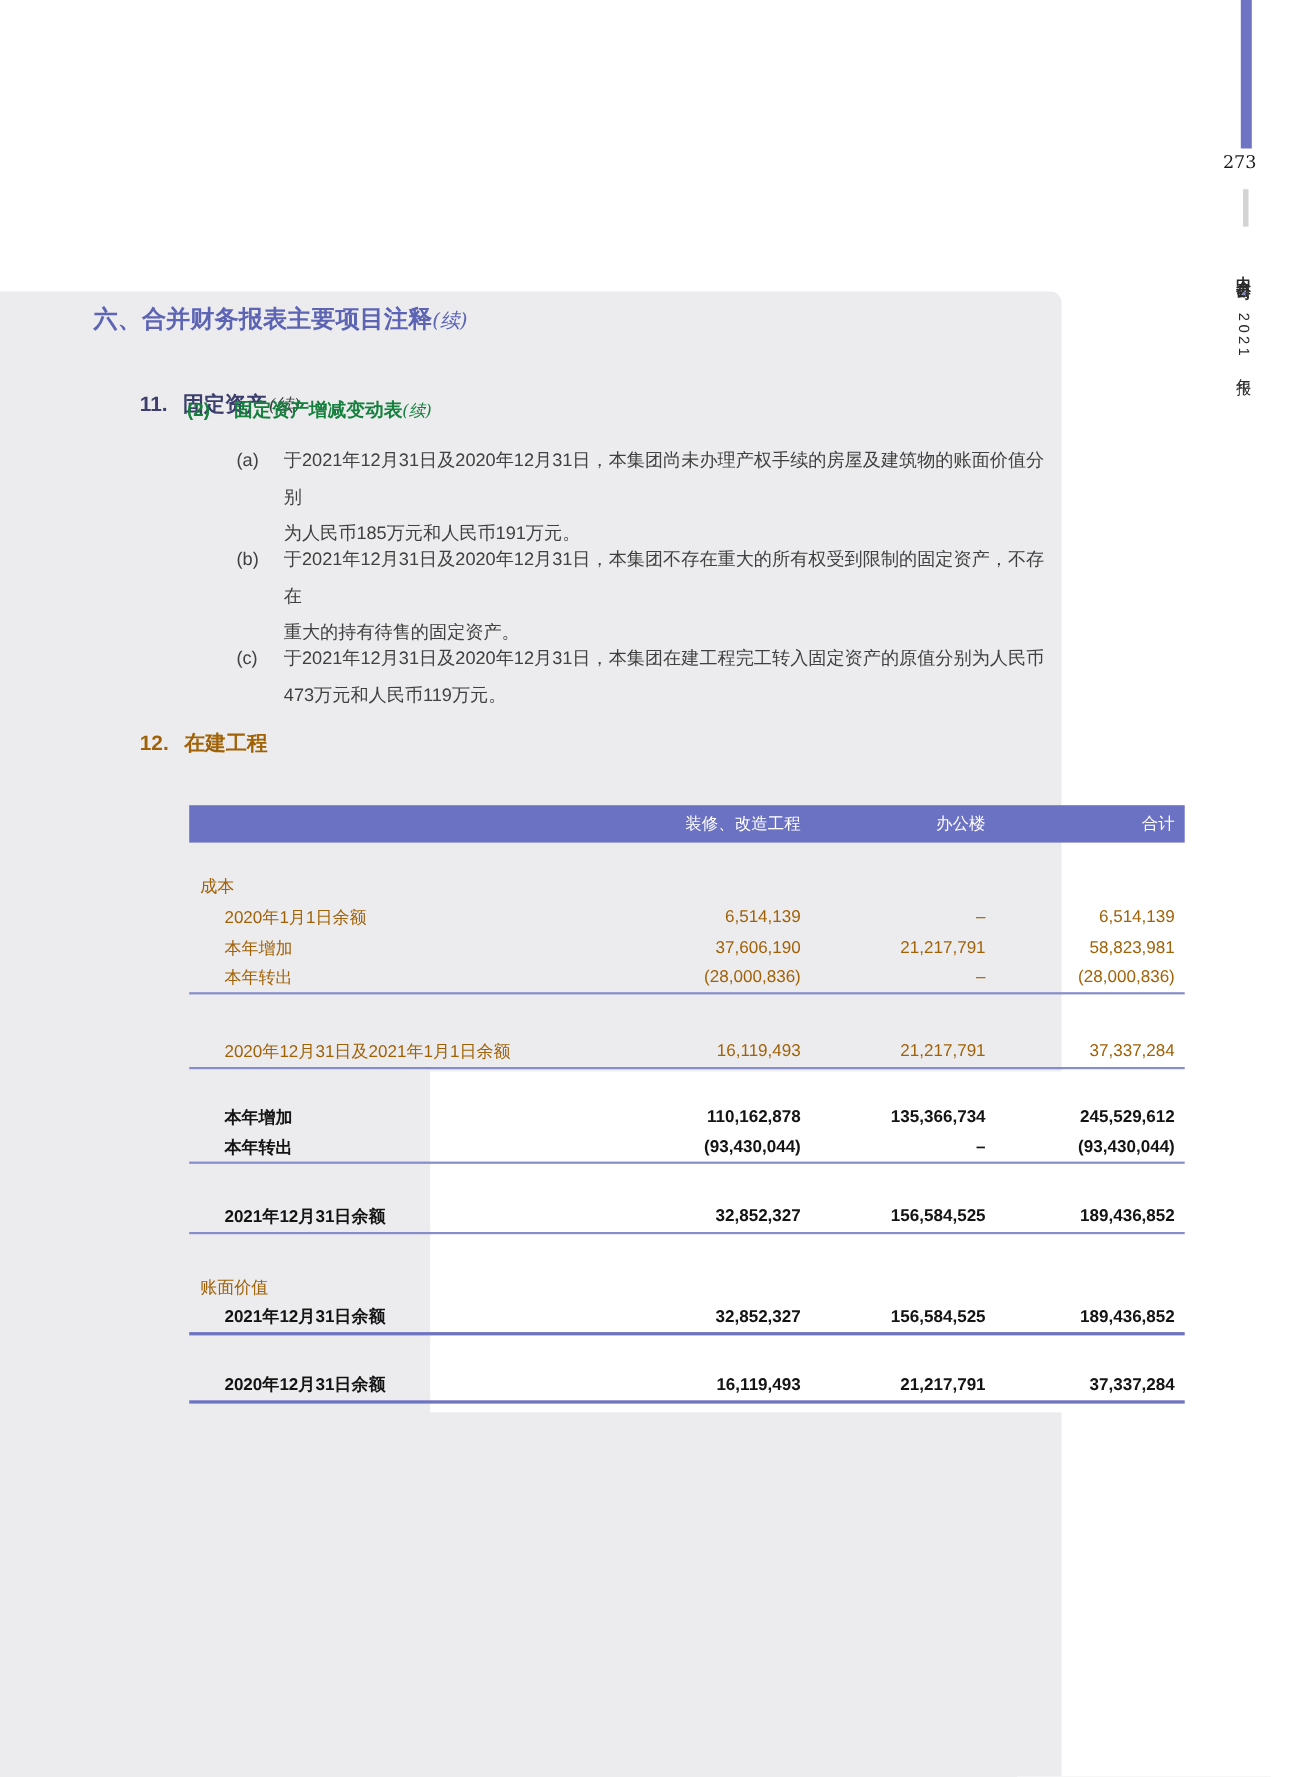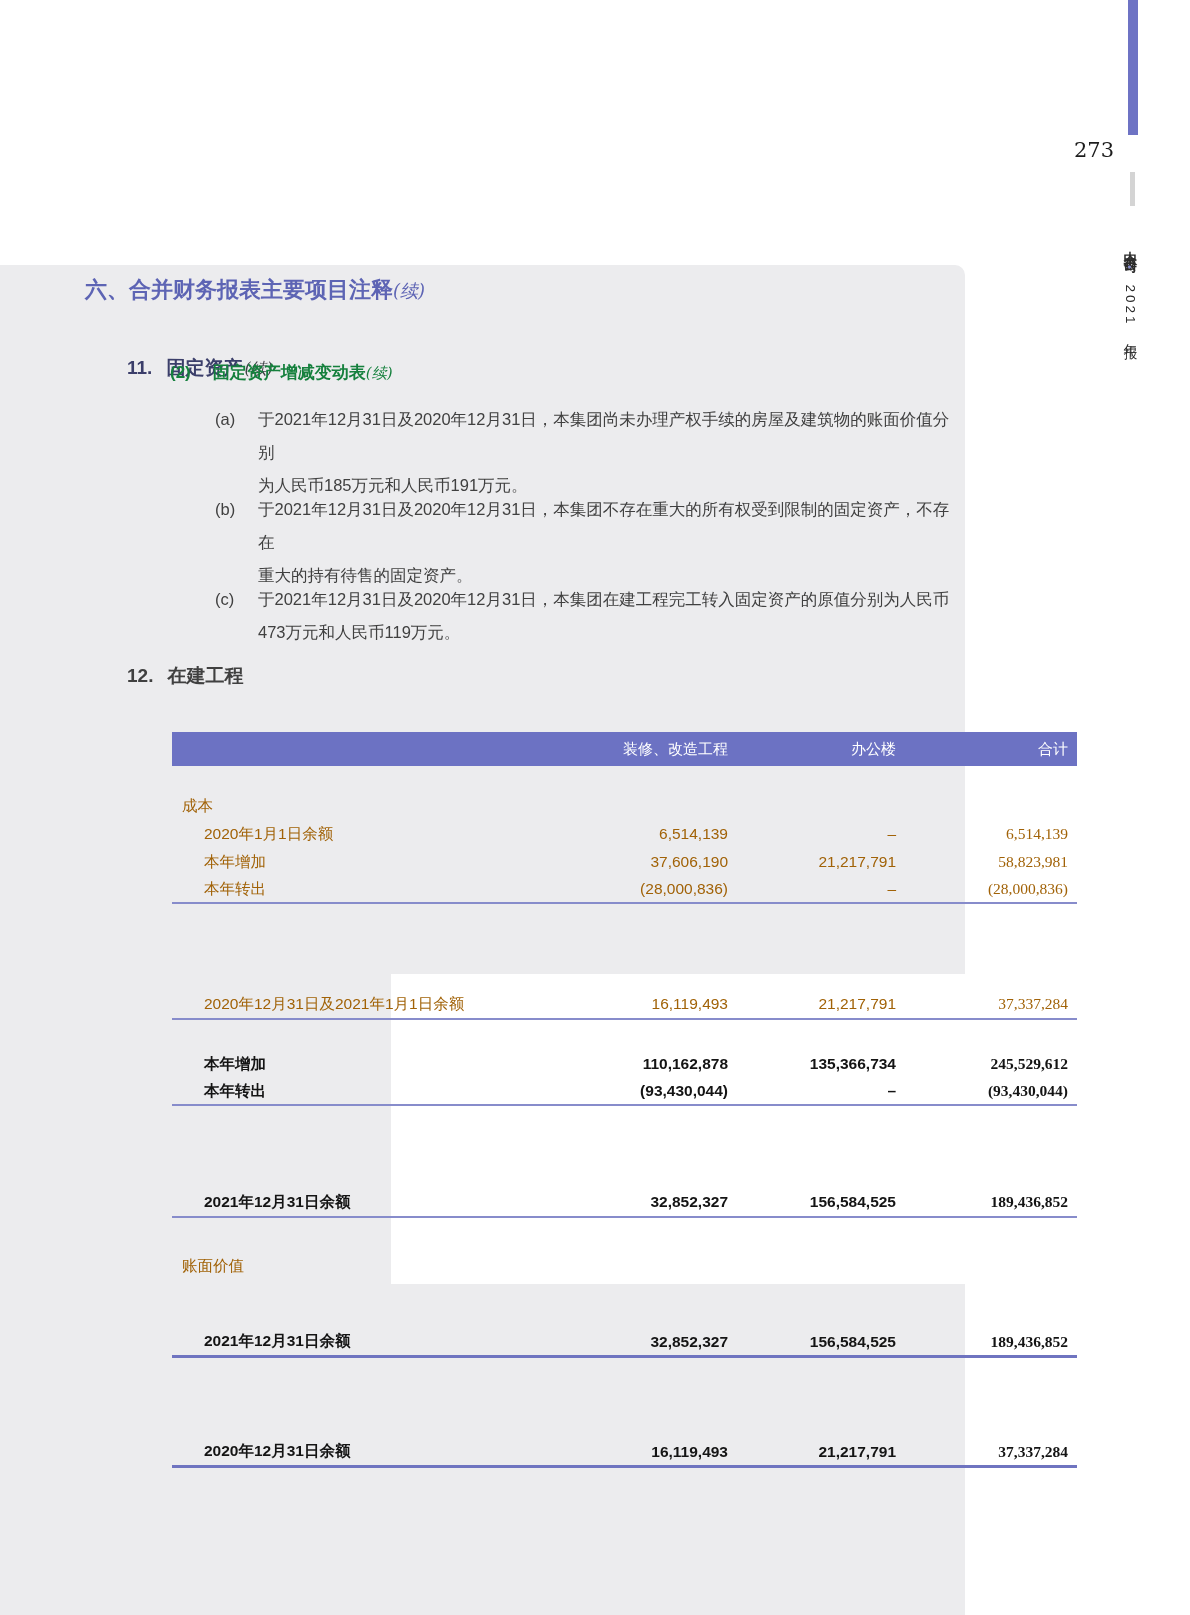--- a/index.html
+++ b/index.html
@@ -3,22 +3,22 @@
 <meta charset="utf-8">
 <style>
   html,body{margin:0;padding:0;}
   body{
     width:1190px;height:1615px;position:relative;background:#ffffff;
     font-family:"Liberation Sans","DejaVu Sans",sans-serif;
     overflow:hidden;
   }
   
   .top-bar{position:absolute;left:1128px;top:0;width:10px;height:135px;background:#6e73c4;}
-  .page-number{position:absolute;left:1066px;top:138px;width:56px;text-align:center;
-    font-family:"DejaVu Serif","Liberation Serif",serif;font-size:21px;color:#1c1c1c;}
+  .page-number{position:absolute;left:1099px;top:138px;width:56px;text-align:center;
+    font-family:"DejaVu Serif","Liberation Serif",serif;font-size:16px;color:#1c1c1c;}
   .page-tick{position:absolute;left:1130px;top:172px;width:5px;height:34px;background:#d4d4d4;}
   .side-caption{position:absolute;left:1121px;top:240px;height:300px;
     writing-mode:vertical-rl;text-orientation:mixed;
     font-size:13.5px;color:#2b2b2b;letter-spacing:3px;}
   .side-caption .co{font-weight:bold;}
   .side-caption .sep{color:#8a8fd0;font-size:11px;margin:6px 0;}
   
   .panel{position:absolute;left:0;top:265px;width:965px;height:1350px;
     background:#ececee;border-radius:0 10px 0 0;}
   .sec-title{position:absolute;left:85px;top:10px;font-size:22px;font-weight:bold;color:#5d64b4;}
@@ -26,38 +26,38 @@
   .sec-title .cont{font-size:18px;}
   .sub11{position:absolute;left:127px;top:54px;font-size:19px;font-weight:bold;color:#3b3e6a;margin-top:36px;}
   .sub11 .num{margin-right:14px;}
   .sub11 .cont{font-size:16px;color:#3f3f46;margin-left:2px;}
   .sub2{position:absolute;left:170px;top:96px;font-size:17px;font-weight:bold;color:#15803d;}
   .sub2 .num{margin-right:22px;}
   .sub2 .cont{font-size:15px;}
   .note{position:absolute;left:215px;display:flex;font-size:16.5px;color:#404040;line-height:33px;}
   .note .nlabel{width:43px;flex:none;}
   .note-a{top:138px;} .note-b{top:228px;} .note-c{top:318px;}
-  .sub12{position:absolute;left:127px;top:398px;font-size:19px;font-weight:bold;color:#404040;}
+  .sub12{position:absolute;left:127px;top:398px;font-size:19px;font-weight:bold;color:#a16207;}
   .sub12 .num{margin-right:14px;}
   
   .cip-table{position:absolute;left:172px;top:467px;width:905px;}
   .white-panel{position:absolute;left:219px;top:242px;right:0;height:310px;background:#ffffff;}
   .thead,.trow,.tgap{position:relative;z-index:1;}
   .thead{display:flex;align-items:center;height:34px;background:#6c72c3;color:#ffffff;
     font-size:15px;padding-right:9px;box-sizing:border-box;}
   .trow{display:flex;align-items:center;height:28px;font-size:15.5px;color:#a16207;
     padding-right:9px;box-sizing:border-box;}
-  .trow.tall{height:30px;margin-top:48px;}
+  .trow.tall{height:30px;}
   .trow.bold{font-weight:bold;color:#141414;}
   .trow.rule-thin{border-bottom:2px solid #878ccb;justify-content:center;}
   .trow.rule-thick{border-bottom:3px solid #6f74c0;}
   .tlabel{flex:1;padding-left:32px;box-sizing:border-box;}
   .trow.section .tlabel{padding-left:10px;}
   .tcell{flex:none;text-align:right;}
-  .c0{width:170px;} .c1{width:168px;} .c2{width:172px;font-family:Liberation Serif, serif;}
+  .c0{width:170px;} .c1{width:168px;} .c2{width:172px;}
 </style>
 </head>
 <body>
 
 <div class="top-bar"></div>
 <div class="page-number">273</div>
 <div class="page-tick"></div>
 <div class="side-caption">
   <span class="co">中金公司</span>
   <span class="sep">•</span>

